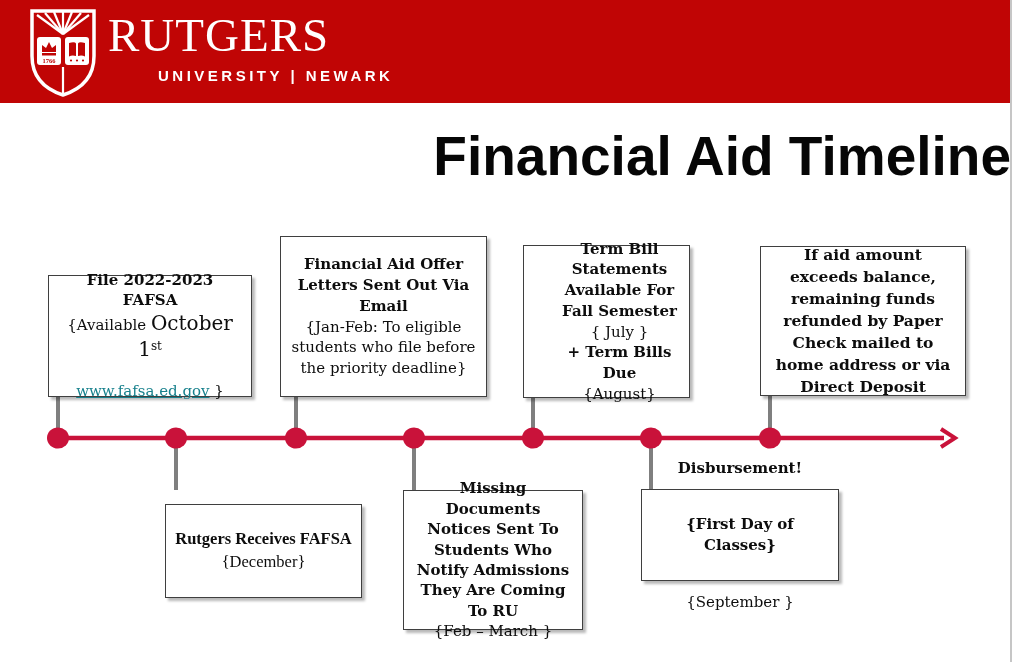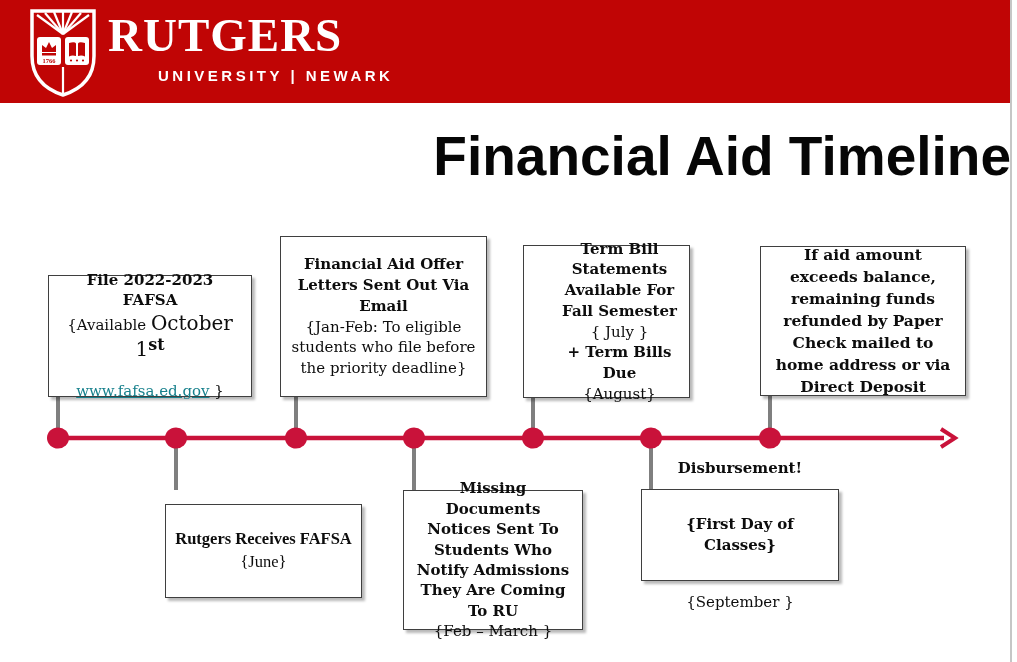--- a/index.html
+++ b/index.html
@@ -19,21 +19,21 @@
   
   .banner {
     position:absolute; left:0; top:0; width:1011px; height:103px;
     background:#c00505;
   }
   .shield { position:absolute; left:25px; top:4px; }
   .wordmark {
     position:absolute; left:108px; top:12px;
     font-family:"Liberation Serif", serif;
     font-size:47px; line-height:1; color:#ffffff;
-    letter-spacing:1px; font-weight:700;
+    letter-spacing:1px; font-weight:400;
   }
   .campus {
     position:absolute; left:158px; top:67px;
     font-size:15px; font-weight:bold; color:#ffffff;
     letter-spacing:3.5px;
   }
   
   .page-title {
     position:absolute; left:0; top:124px; width:1011px;
     text-align:right;
@@ -60,21 +60,21 @@
   .pos-3 { left:523px; top:245px; width:167px; height:153px;padding-left:34px; }
   .pos-4 { left:760px; top:246px; width:206px; height:150px; font-size:15.5px; line-height:1.42; }
   .pos-5 { left:165px; top:504px; width:197px; height:94px;
            font-family:"Liberation Serif", serif; font-size:16.5px; }
   .pos-6 { left:403px; top:490px; width:180px; height:140px; line-height:1.36; }
   .pos-7 { left:641px; top:489px; width:198px; height:92px;gap:36px; }
   .box-line { width:100%; }
   .seg-bold { font-weight:bold; }
   .seg-regular { font-weight:normal; }
   .seg-large { font-weight:normal; font-size:20px; }
-  .seg-superscript { font-weight:bold; font-size:16px; vertical-align:super; line-height:0; }
+  .seg-superscript { font-weight:normal; font-size:12px; vertical-align:super; line-height:0; }
   .seg-small { font-weight:normal; font-size:13.5px; }
   .seg-link { color:#17808c; text-decoration:underline; font-weight:normal; }
 </style>
 </head>
 <body>
 
 <div class="banner">
   <svg class="shield" width="76" height="96" viewBox="0 0 76 96">
 
     <path d="M7,7 L69,7 L69,52 Q69,81 38,91 Q7,81 7,52 Z" fill="none" stroke="#ffffff" stroke-width="3.5"></path>
@@ -154,21 +154,21 @@
     <div class="box-line"><span class="seg-bold">Term Bill Statements Available For Fall Semester</span></div>
     <div class="box-line"><span class="seg-regular">{ July }</span></div>
     <div class="box-line"><span class="seg-bold">+ Term Bills Due</span></div>
     <div class="box-line"><span class="seg-regular">{August}</span></div>
   </div>
 <div class="event-box pos-4">
     <div class="box-line"><span class="seg-bold">If aid amount exceeds balance, remaining funds refunded by Paper Check mailed to home address or via Direct Deposit</span></div>
   </div>
 <div class="event-box pos-5">
     <div class="box-line"><span class="seg-bold">Rutgers Receives FAFSA</span></div>
-    <div class="box-line"><span class="seg-regular">{June}</span></div>
+    <div class="box-line"><span class="seg-regular">{December}</span></div>
   </div>
 <div class="event-box pos-6">
     <div class="box-line"><span class="seg-bold">Missing Documents Notices Sent To Students Who Notify Admissions They Are Coming To RU</span></div>
     <div class="box-line"><span class="seg-regular">{Feb – March }</span></div>
   </div>
 <div class="event-box pos-7">
     <div class="box-line"><span class="seg-bold">Disbursement!</span></div>
     <div class="box-line"><span class="seg-bold">{First Day of Classes}</span></div>
     <div class="box-line"><span class="seg-regular">{September }</span></div>
   </div>

